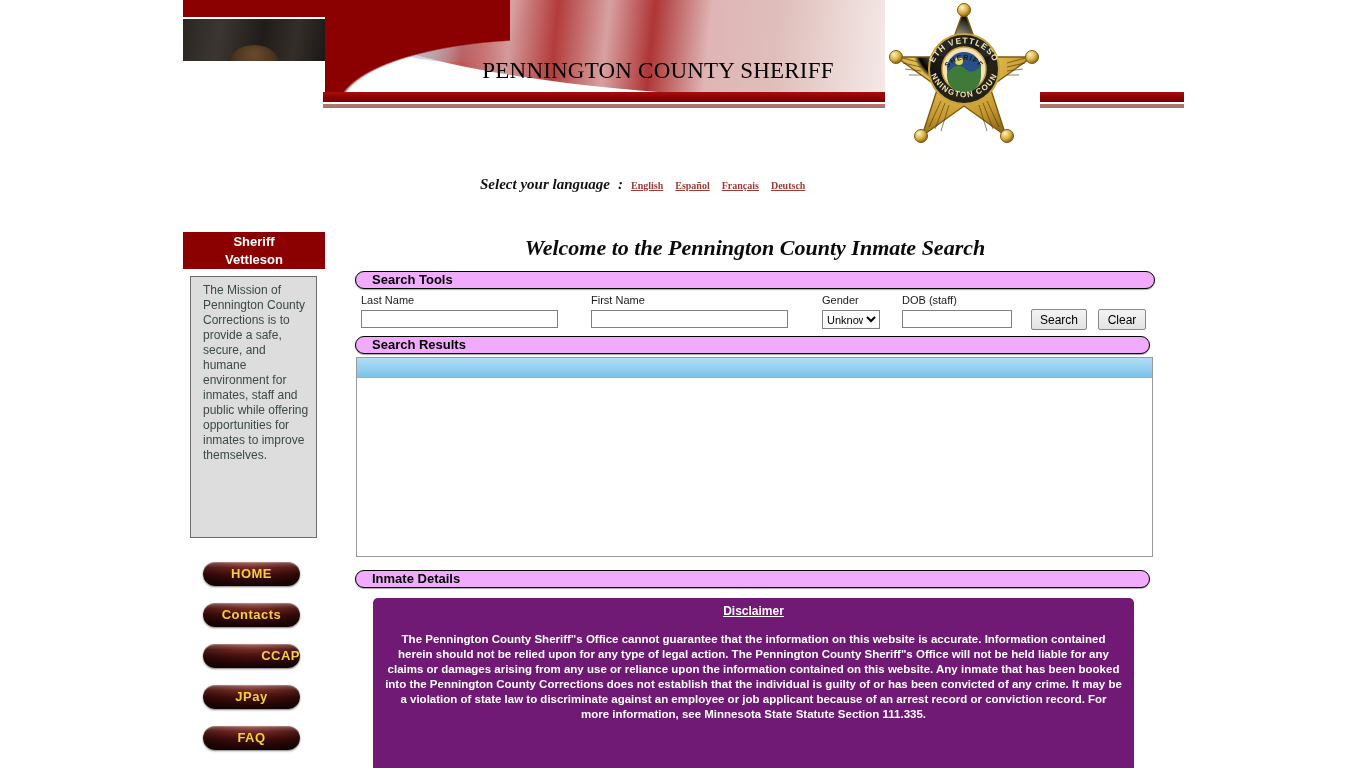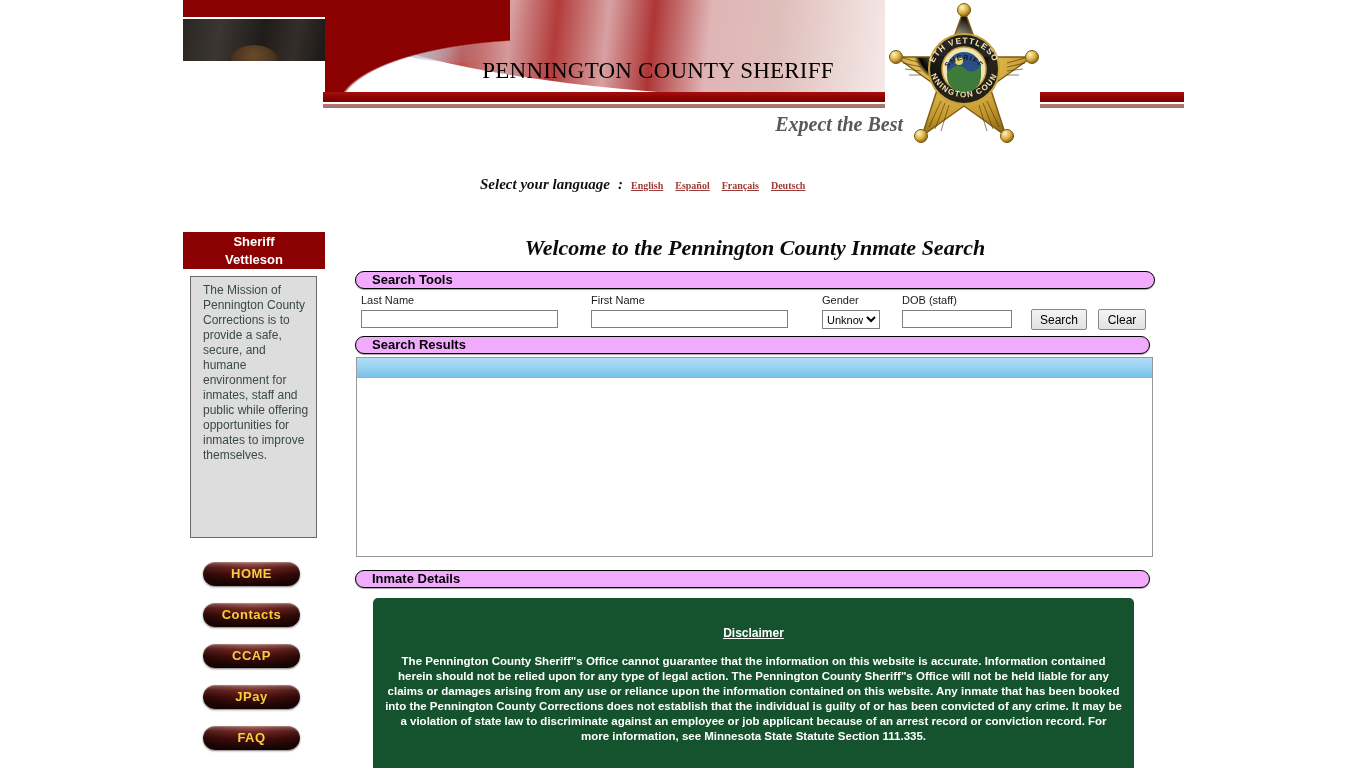--- a/index.html
+++ b/index.html
@@ -280,21 +280,21 @@
     font-size: 13px;
     font-weight: bold;
     text-align: center;
     line-height: 24px;
     letter-spacing: .5px;
     cursor: pointer;
     overflow: hidden;
   }
   #nav0 { top: 562px; }
   #nav1 { top: 603px; }
-  #nav2 { top: 644px; }
+  #nav2 { top: 644px; text-align: right; }
   #nav3 { top: 685px; }
   #nav4 { top: 726px; }
 
   
   .page-title {
     position: absolute;
     left: 360px;
     top: 235px;
     width: 790px;
     text-align: center;
@@ -399,24 +399,24 @@
     border-bottom: 1px solid #7fb8d6;
     box-sizing: border-box;
   }
 
   .disclaimer-box {
     position: absolute;
     left: 373px;
     top: 598px;
     width: 761px;
     height: 170px;
-    background: #14532d;
+    background: #701a75;
     border-radius: 5px 5px 0 0;
     box-sizing: border-box;
-    padding: 28px 12px 0 12px;
+    padding: 6px 12px 0 12px;
   }
   .disclaimer-title {
     text-align: center;
     color: #ffffff;
     font-size: 12px;
     font-weight: bold;
     text-decoration: underline;
     margin-bottom: 14px;
   }
   .disclaimer-text {
@@ -440,21 +440,20 @@
     </div>
 
     <div class="banner-swoosh"></div>
 
     <div class="rule-left"></div>
     <div class="rule-left-thin"></div>
     <div class="rule-right"></div>
     <div class="rule-right-thin"></div>
 
     <div class="banner-title">PENNINGTON COUNTY SHERIFF</div>
-    <div class="banner-tagline">Expect the Best</div>
 
     <svg class="badge" viewBox="0 0 150 145" xmlns="http://www.w3.org/2000/svg">
       <defs>
         <radialGradient id="goldg" cx="42%" cy="30%" r="75%">
           <stop offset="0%" stop-color="#fff6c9"></stop>
           <stop offset="35%" stop-color="#e8c martin"></stop>
           <stop offset="40%" stop-color="#e2bd55"></stop>
           <stop offset="75%" stop-color="#c6982f"></stop>
           <stop offset="100%" stop-color="#8a6616"></stop>
         </radialGradient>

